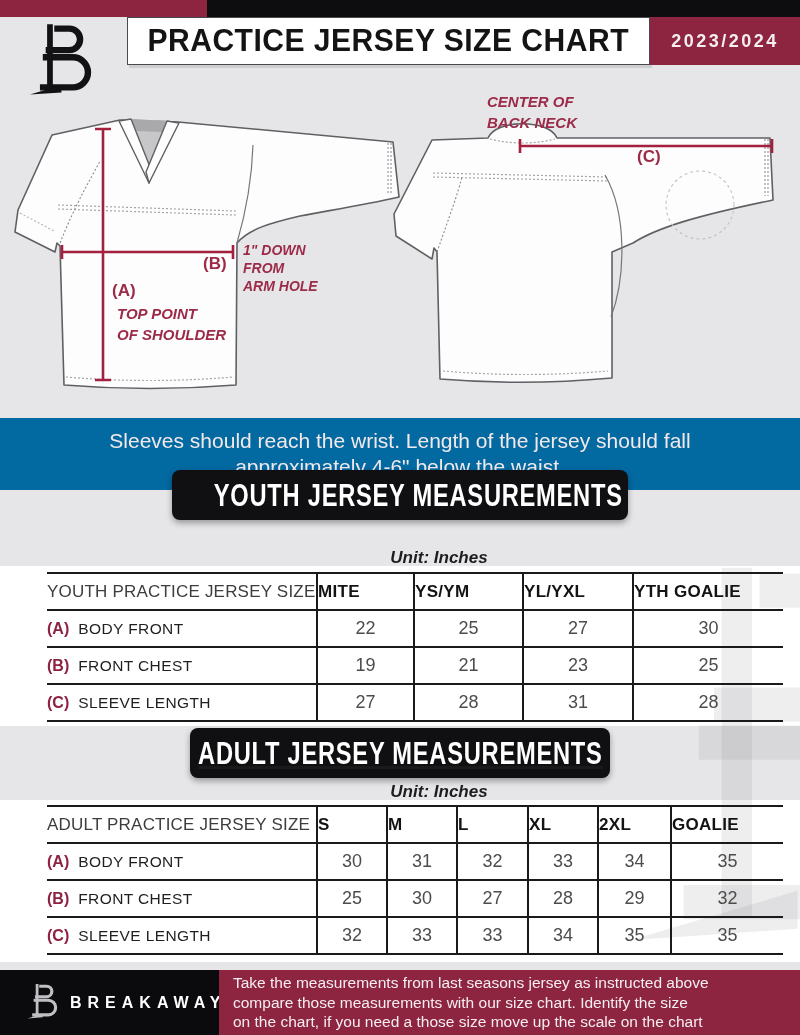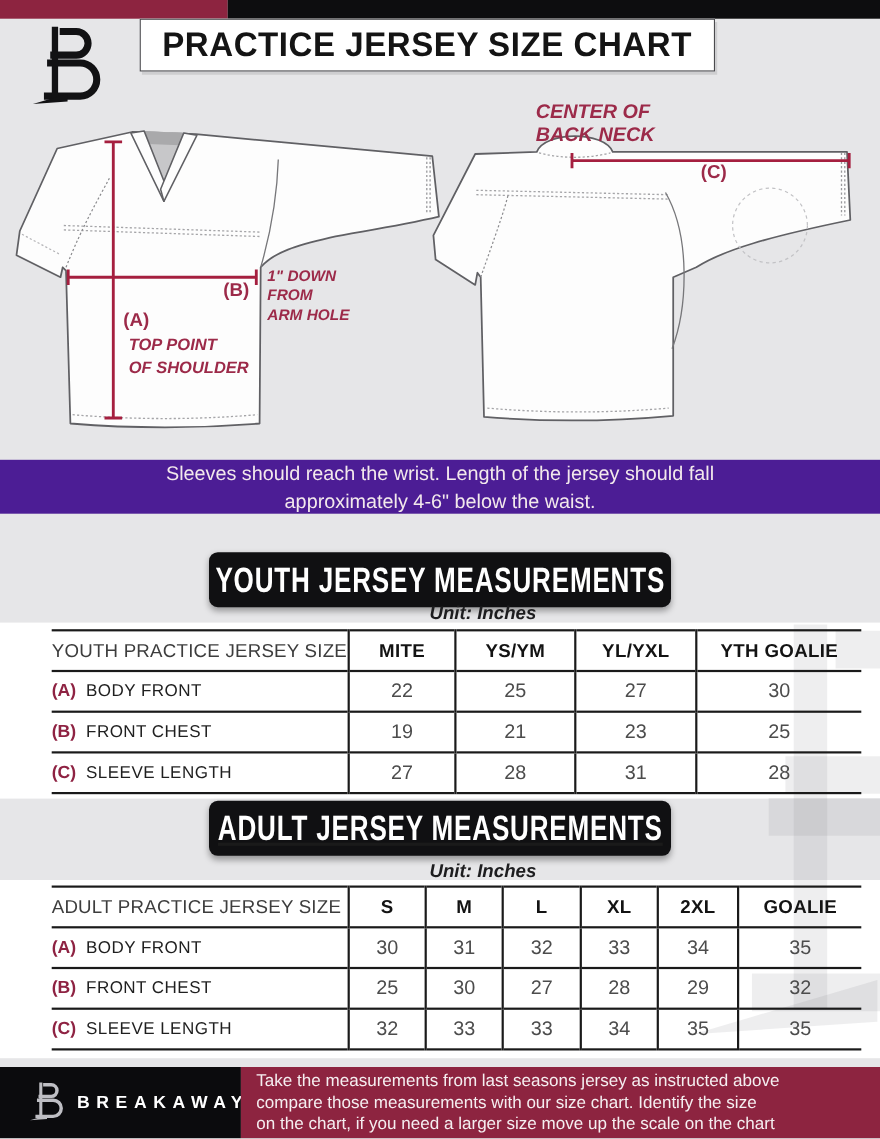--- a/index.html
+++ b/index.html
@@ -27,39 +27,39 @@
   .season-box span{font-size:18px;font-weight:700;letter-spacing:2.5px;color:#f5eef1;white-space:nowrap;}
   .logo-header{position:absolute;left:24px;top:20px;width:72px;height:86px;color:#121214;}
   
   .diagram-svg{position:absolute;left:0;top:65px;width:800px;height:353px;}
   .diag-label{position:absolute;color:#9c2a49;font-style:italic;font-weight:600;line-height:18px;font-size:14px;white-space:pre-line;}
   .diag-tag{position:absolute;color:#9c2a49;font-weight:800;font-size:17px;font-style:normal;}
   .lbl-a-note{left:117px;top:303px;font-size:15px;line-height:21px;}
   .lbl-a-tag{left:112px;top:281px;}
   .lbl-b-note{left:243px;top:241px;}
   .lbl-b-tag{left:203px;top:254px;}
-  .lbl-c-note{left:487px;top:91px;font-size:18px;line-height:21px;}
+  .lbl-c-note{left:487px;top:91px;font-size:15px;line-height:21px;}
   .lbl-c-tag{left:637px;top:147px;}
   
   .banner{
-    position:absolute;left:0;top:418px;width:800px;height:49px;background:#4c1d95;
+    position:absolute;left:0;top:418px;width:800px;height:72px;background:#0369a1;
     display:flex;flex-direction:column;align-items:center;justify-content:center;
-    color:#f3e9ec;font-size:18px;line-height:26px;text-align:center;
+    color:#f3e9ec;font-size:21px;line-height:26px;text-align:center;
   }
   
   .black-box{
     position:absolute;left:50%;transform:translateX(-50%);width:420px;height:50px;background:#101012;
     border-radius:8px;display:flex;align-items:center;justify-content:center;
     box-shadow:0 3px 6px rgba(0,0,0,0.35);
   }
   .black-box span{
     color:#ffffff;font-size:32px;font-weight:700;letter-spacing:1px;white-space:nowrap;
     display:inline-block;transform:scaleX(0.74);
   }
-  .youth-box{top:502px;}
+  .youth-box{top:470px;padding-left:36px;}
   .adult-box{top:728px;text-decoration:underline;}
   .unit{
     position:absolute;left:0;width:800px;text-align:center;
     font-size:17px;font-style:italic;font-weight:700;color:#1d1d1f;margin-left:39px;
   }
   .unit-youth{top:548px;}
   .unit-adult{top:782px;}
   
   .band-youth{position:absolute;left:0;top:566px;width:800px;height:160px;background:#ffffff;}
   .band-adult{position:absolute;left:0;top:800px;width:800px;height:162px;background:#ffffff;}
@@ -69,21 +69,21 @@
   table.size{
     position:absolute;left:47px;width:736px;border-collapse:collapse;table-layout:fixed;
     background:transparent;
   }
   .table-youth{top:572px;}
   .table-adult{top:805px;}
   table.size{border-top:2px solid #1a1a1a;}
   table.size tr{border-bottom:2px solid #1a1a1a;}
   table.size td,table.size th{border-left:2px solid #1a1a1a;padding:0;height:35px;vertical-align:middle;}
   table.size td:first-child,table.size th:first-child{border-left:none;}
-  th.size-col{font-size:17px;font-weight:700;color:#131313;text-align:center;letter-spacing:0.3px;}
+  th.size-col{font-size:17px;font-weight:700;color:#131313;text-align:left;letter-spacing:0.3px;}
   th.label-col{font-size:17px;font-weight:400;color:#3d3d3d;text-align:left;padding-left:16px;letter-spacing:0.2px;}
   td.val{font-size:18px;color:#4c4c4c;text-align:center;}
   td.rowlabel{text-align:left;padding-left:40px;white-space:nowrap;}
   td.rowlabel .tag{color:#8e2242;font-weight:800;font-size:16px;margin-right:9px;}
   td.rowlabel .lbl{color:#1f1f1f;font-size:15.5px;letter-spacing:0.4px;}
   
   .footer-black{
     position:absolute;left:0;top:970px;width:219px;height:65px;background:#0b0b0d;
     display:flex;align-items:center;
   }
@@ -109,20 +109,23 @@
 
 <div class="page">
 
   <div class="strip-maroon"></div>
   <div class="strip-black"></div>
   <svg class="logo-header" viewBox="0 0 100 120">
       <use href="#blogo"></use>
     </svg>
   <div class="title-box">
     <span>PRACTICE JERSEY SIZE CHART</span>
+  </div>
+  <div class="season-box">
+    <span>2023/2024</span>
   </div>
 
   <svg class="diagram-svg" viewBox="0 0 800 353">
 
     <g>
       <path d="M52,70 L120,55 L178,57 L393,77 L399,132
                C360,141 325,146 300,151 C270,158 249,164 237,178
                L236,320 Q150,327 64,320 L60,181 L57,178 L55,187 L15,167 L18,145 Z" fill="#fdfdfd" stroke="#606064" stroke-width="1.6" stroke-linejoin="round"></path>
 
       <path d="M388,78 V129 M391,78 V129" stroke="#9a9a9d" stroke-width="1.2" stroke-dasharray="2,2" fill="none"></path>
@@ -297,16 +300,16 @@
 
   <div class="footer-black">
     <svg class="footer-logo" viewBox="0 0 100 120">
         <use href="#blogo"></use>
       </svg>
     <span class="footer-brand">BREAKAWAY</span>
   </div>
   <div class="footer-maroon">
     <div>Take the measurements from last seasons jersey as instructed above</div>
     <div>compare those measurements  with our size chart. Identify the size</div>
-    <div>on the chart, if you need a larger size move up the scale on the chart</div>
+    <div>on the chart, if you need a those size move up the scale on the chart</div>
   </div>
 
 </div>
 
 </body></html>

